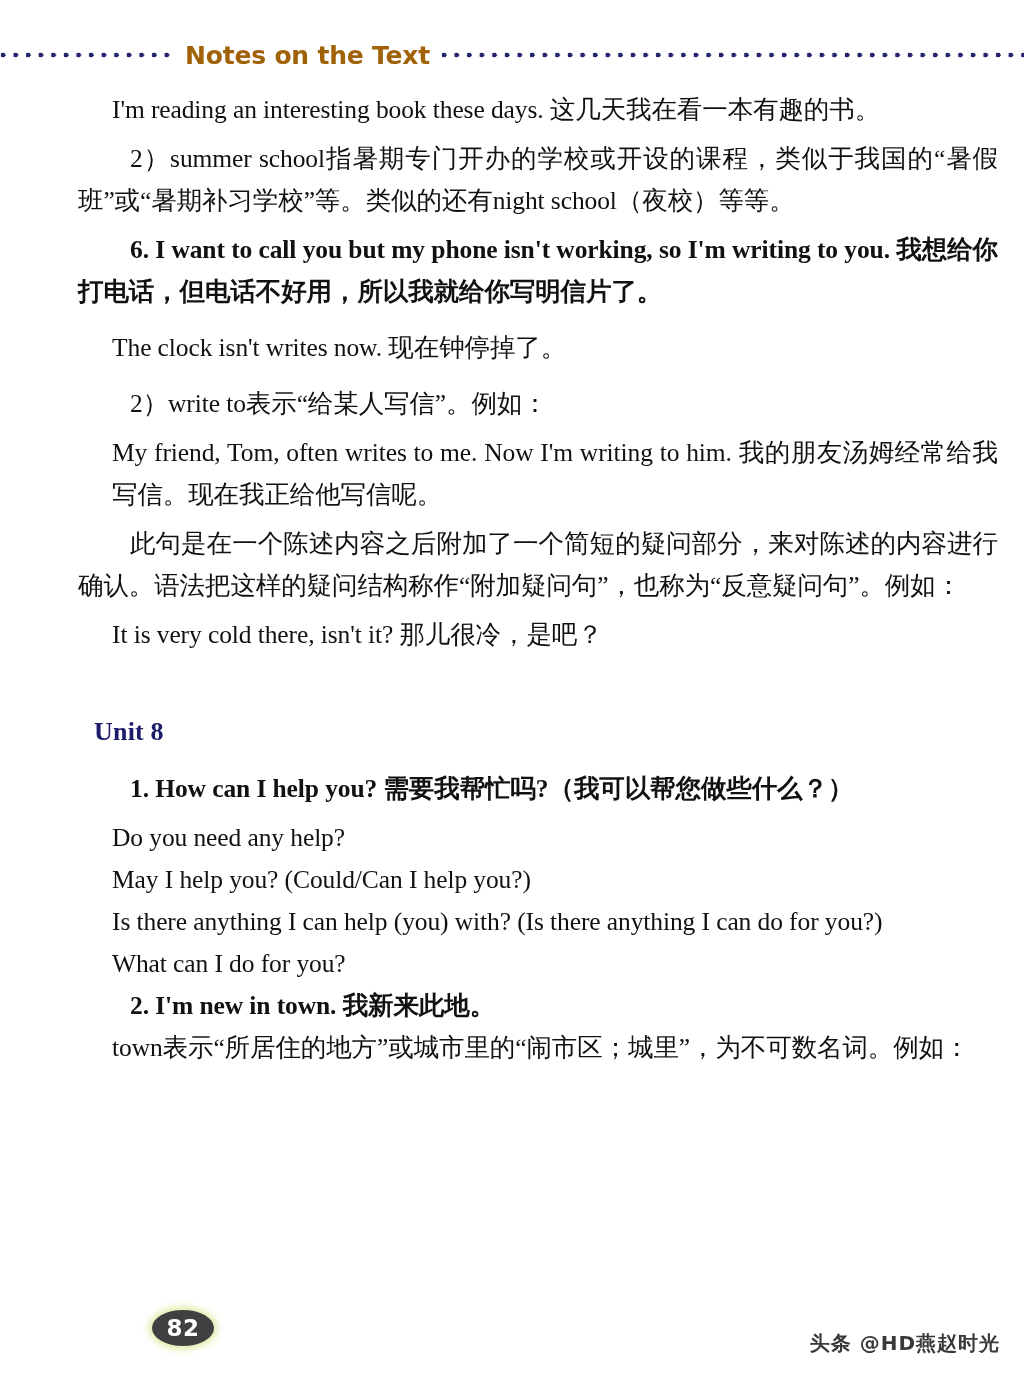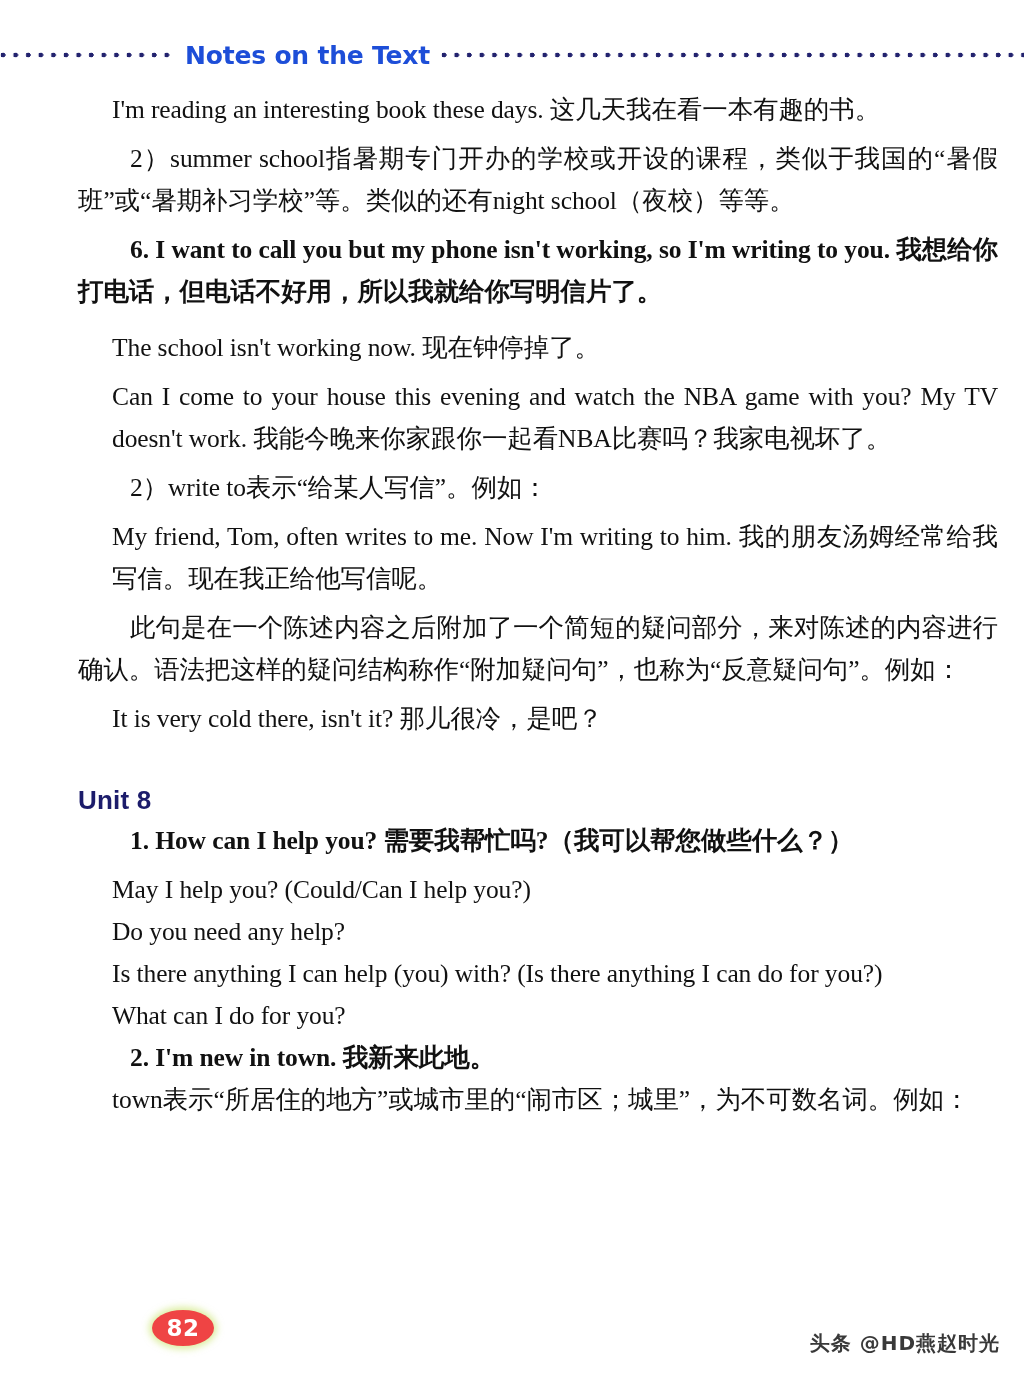--- a/index.html
+++ b/index.html
@@ -35,21 +35,21 @@
   }
   .dots-left { width: 176px; }
   .dots-right { flex: 1 1 auto; }
   .header-title {
     flex: 0 0 auto;
     padding: 0 11px 0 9px;
     font-family: "DejaVu Sans", "Liberation Sans", sans-serif;
     font-weight: bold;
     font-size: 25px;
     letter-spacing: -0.2px;
-    color: #1d4ed8;
+    color: #a16207;
     white-space: nowrap;
     line-height: 1;
   }
 
   
   .page-body {
     position: absolute;
     top: 82px;
     left: 78px;
     width: 920px;
@@ -68,38 +68,38 @@
   .p-flush     { text-indent: 0; }
   .p-indent    { text-indent: 52px; }
   .p-example   { text-indent: 0; margin-left: 34px; }
   .p-numbered  { text-indent: 52px; font-weight: bold; }
 
   .gap-sm { height: 7px; }
   .gap-lg { height: 40px; }
 
   
   .unit-heading {
-    margin: 0;
+    margin: 16px;
     font-size: 26px;
     line-height: 40px;
     font-weight: bold;
     color: #1c1c6b;
-    font-family: Liberation Sans, sans-serif;
+    font-family: Liberation Serif, serif;
     letter-spacing: 0.2px;
   }
 
   
   .page-number {
     position: absolute;
     left: 152px;
     top: 1310px;
     width: 62px;
     height: 36px;
     border-radius: 50%;
-    background: #ef4444;
+    background: #404040;
     box-shadow: 0 0 7px 3px rgba(190, 222, 80, 0.55);
     display: flex;
     align-items: center;
     justify-content: center;
     font-family: "DejaVu Sans", "Liberation Sans", sans-serif;
     font-weight: bold;
     font-size: 23px;
     color: #ffffff;
     letter-spacing: 0.5px;
   }
@@ -137,24 +137,23 @@
   <div class="gap-sm"></div>
 
   <p class="p-indent">2）summer school指暑期专门开办的学校或开设的课程，类似于我国的“暑假班”或“暑期补习学校”等。类似的还有night school（夜校）等等。</p>
   <div class="gap-sm"></div>
 
   <p class="p-numbered">6.  I want to call you but my phone isn't working, so I'm writing to you. 我想给你打电话，但电话不好用，所以我就给你写明信片了。</p>
   <div class="gap-sm"></div>
 
   <div class="gap-sm"></div>
 
-  <p class="p-example">The school isn't working now. 现在钟停掉了。</p>
+  <p class="p-example">The clock isn't writes now. 现在钟停掉了。</p>
   <div class="gap-sm"></div>
 
-  <p class="p-example">Can I come to your house this evening and watch the NBA game with you? My TV doesn't work. 我能今晚来你家跟你一起看NBA比赛吗？我家电视坏了。</p>
   <div class="gap-sm"></div>
 
   <p class="p-indent">2）write to表示“给某人写信”。例如：</p>
   <div class="gap-sm"></div>
 
   <p class="p-example">My friend, Tom, often writes to me. Now I'm writing to him. 我的朋友汤姆经常给我写信。现在我正给他写信呢。</p>
   <div class="gap-sm"></div>
 
 
   <p class="p-indent">此句是在一个陈述内容之后附加了一个简短的疑问部分，来对陈述的内容进行确认。语法把这样的疑问结构称作“附加疑问句”，也称为“反意疑问句”。例如：</p>
@@ -163,22 +162,22 @@
   <p class="p-example">It is very cold there, isn't it? 那儿很冷，是吧？</p>
 
   <div class="gap-lg"></div>
 
   <h2 class="unit-heading">Unit 8</h2>
 
   <p class="p-numbered">1.  How can I help you? 需要我帮忙吗?（我可以帮您做些什么？）</p>
 
   <div class="gap-sm"></div>
 
+  <p class="p-example">Do you need any help?</p>
   <p class="p-example">May I help you? (Could/Can I help you?)</p>
-  <p class="p-example">Do you need any help?</p>
   <p class="p-example">Is there anything I can help (you) with? (Is there anything I can do for you?)</p>
   <p class="p-example">What can I do for you?</p>
 
   <p class="p-numbered">2.  I'm new in town. 我新来此地。</p>
 
   <p class="p-example">town表示“所居住的地方”或城市里的“闹市区；城里”，为不可数名词。例如：</p>
 
 </div>
 
 <div class="page-number">

